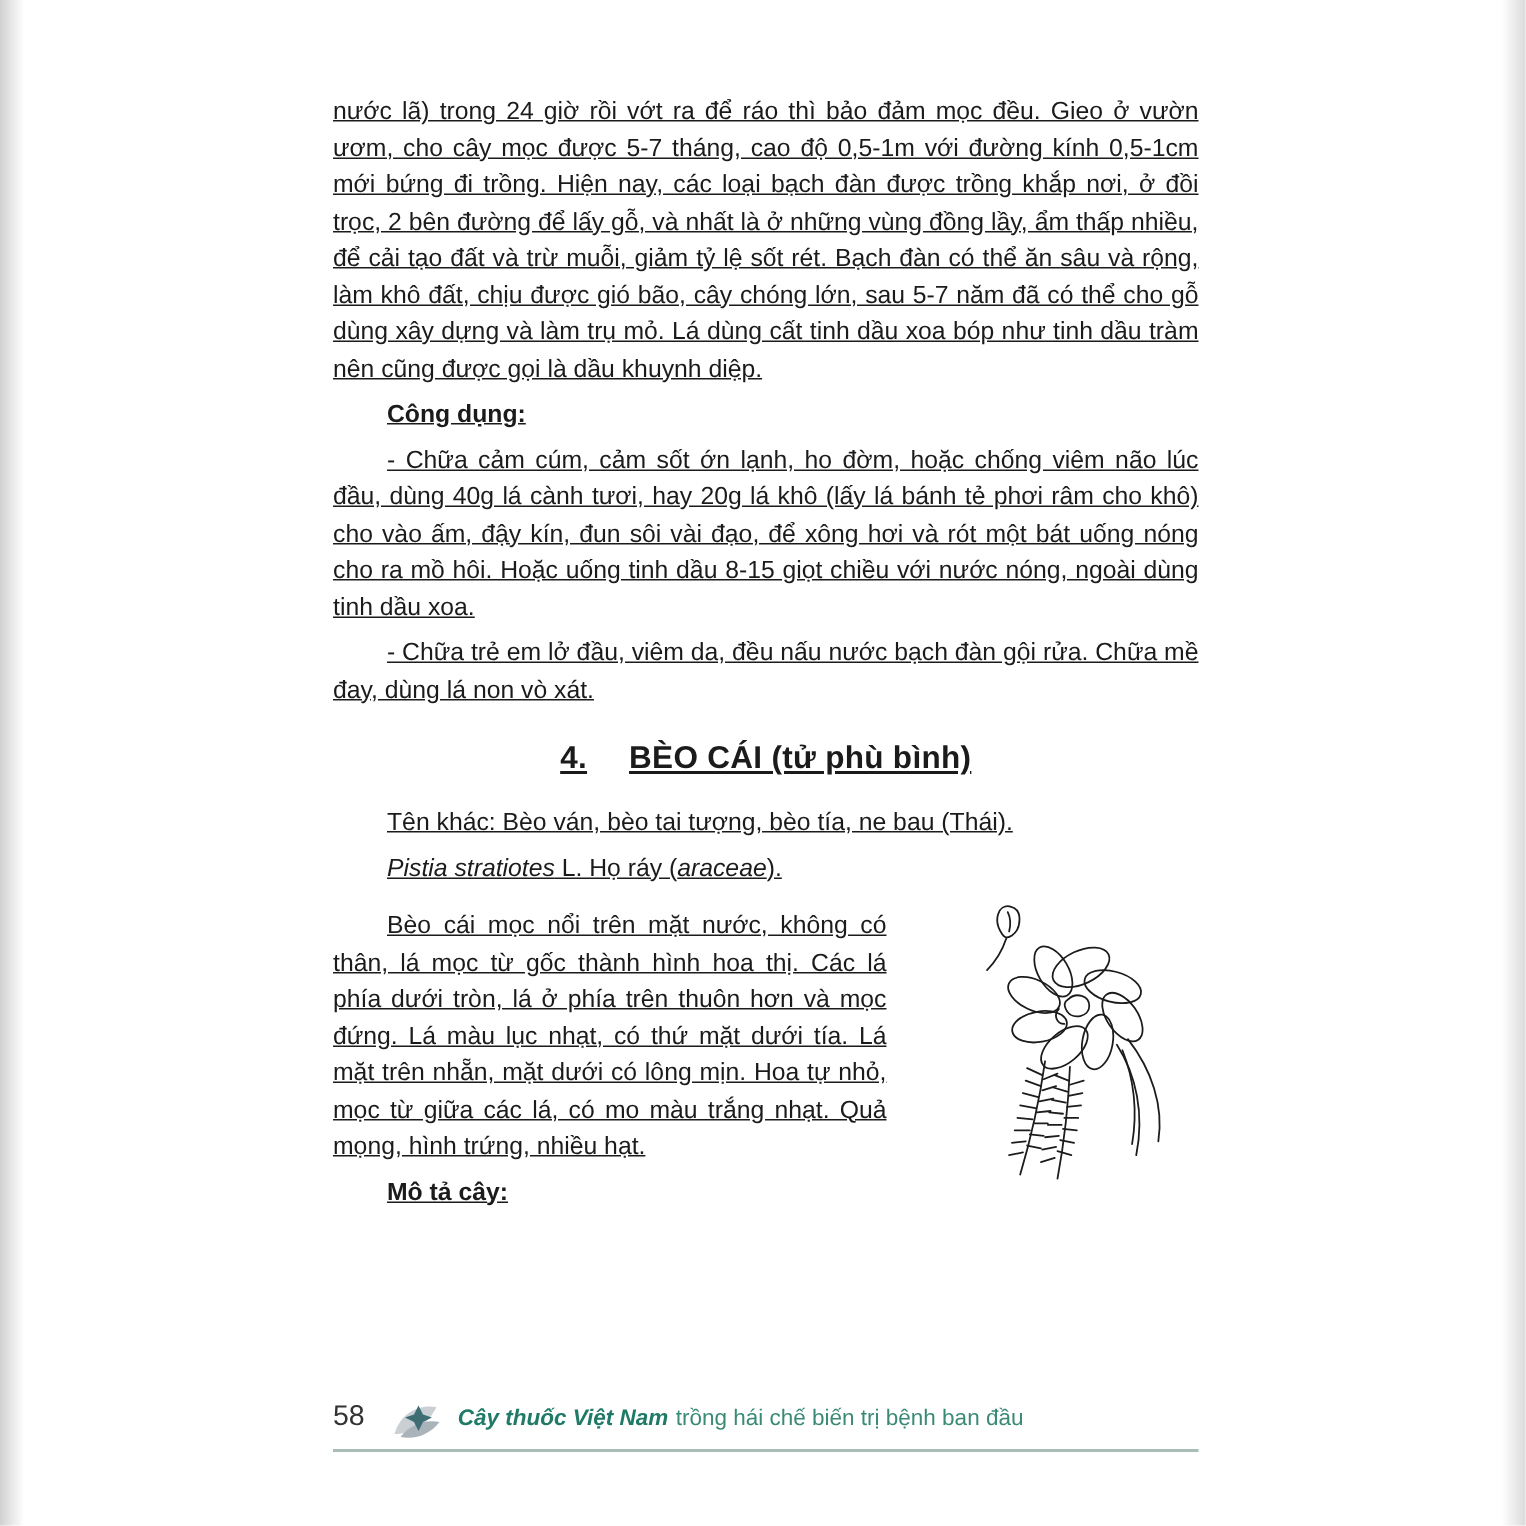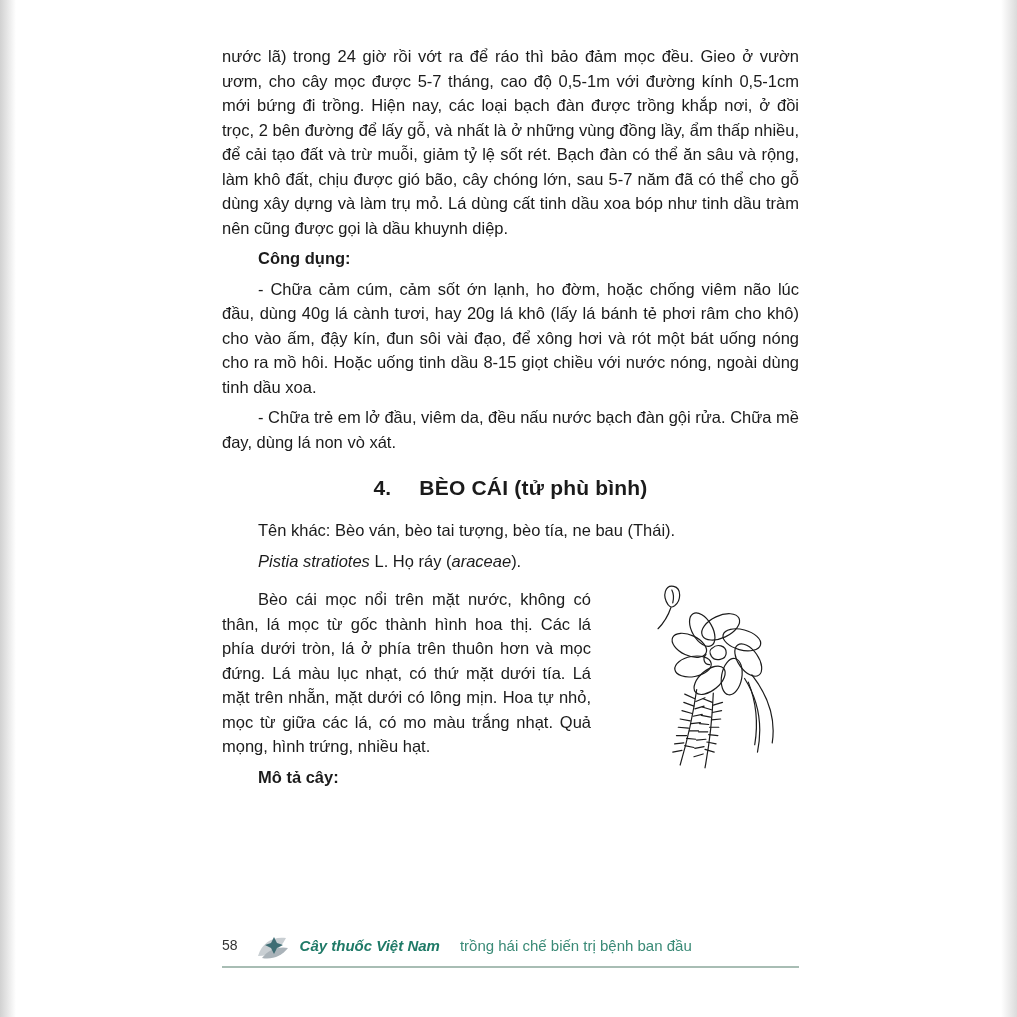--- a/index.html
+++ b/index.html
@@ -10,22 +10,23 @@
     color:#1b1b1b;
     position:relative;
     overflow:hidden;
   }
   .edge { position:absolute; top:0; height:100%; width:16px; pointer-events:none; }
   .edge.left  { left:0;  background:linear-gradient(to right, rgba(90,90,90,.28), rgba(90,90,90,0)); }
   .edge.right { right:0; background:linear-gradient(to left,  rgba(90,90,90,.22), rgba(90,90,90,0)); }
 
   .content {
     position:absolute;
-    left:222px; top:44px;
+    left:222px; top:62px;
     width:577px;
+    text-decoration:underline;
   }
   .para {
     font-size:16.5px;
     line-height:24.5px;
     text-align:justify;
     margin-bottom:6px;
   }
   .indent { text-indent:36px; }
   .bold   { font-weight:bold; }
   .it     { font-style:italic;margin-top:20px; }
@@ -55,31 +56,31 @@
     left:222px; top:930px;
     width:577px;
   }
   .footer-row {
     display:flex;
     align-items:center;
     gap:8px;
     padding-bottom:6px;
   }
   .footer-pagenum {
-    font-size:14px;
+    font-size:19px;
     color:#333;
     margin-right:6px;
   }
   .footer-logo { width:40px; height:30px; flex:0 0 auto; }
   .footer-title { font-size:15px; white-space:nowrap; }
   .footer-title .brand {
     font-weight:bold;
     font-style:italic;
     color:#1f7a67;
-    margin-right:20px;
+    margin-right:5px;
   }
   .footer-title .rest { color:#3a8a76; }
   .footer-rule {
     border-top:2px solid #a8bdb4;
     height:0;
   }
 </style>
 </head>
 <body>
 

